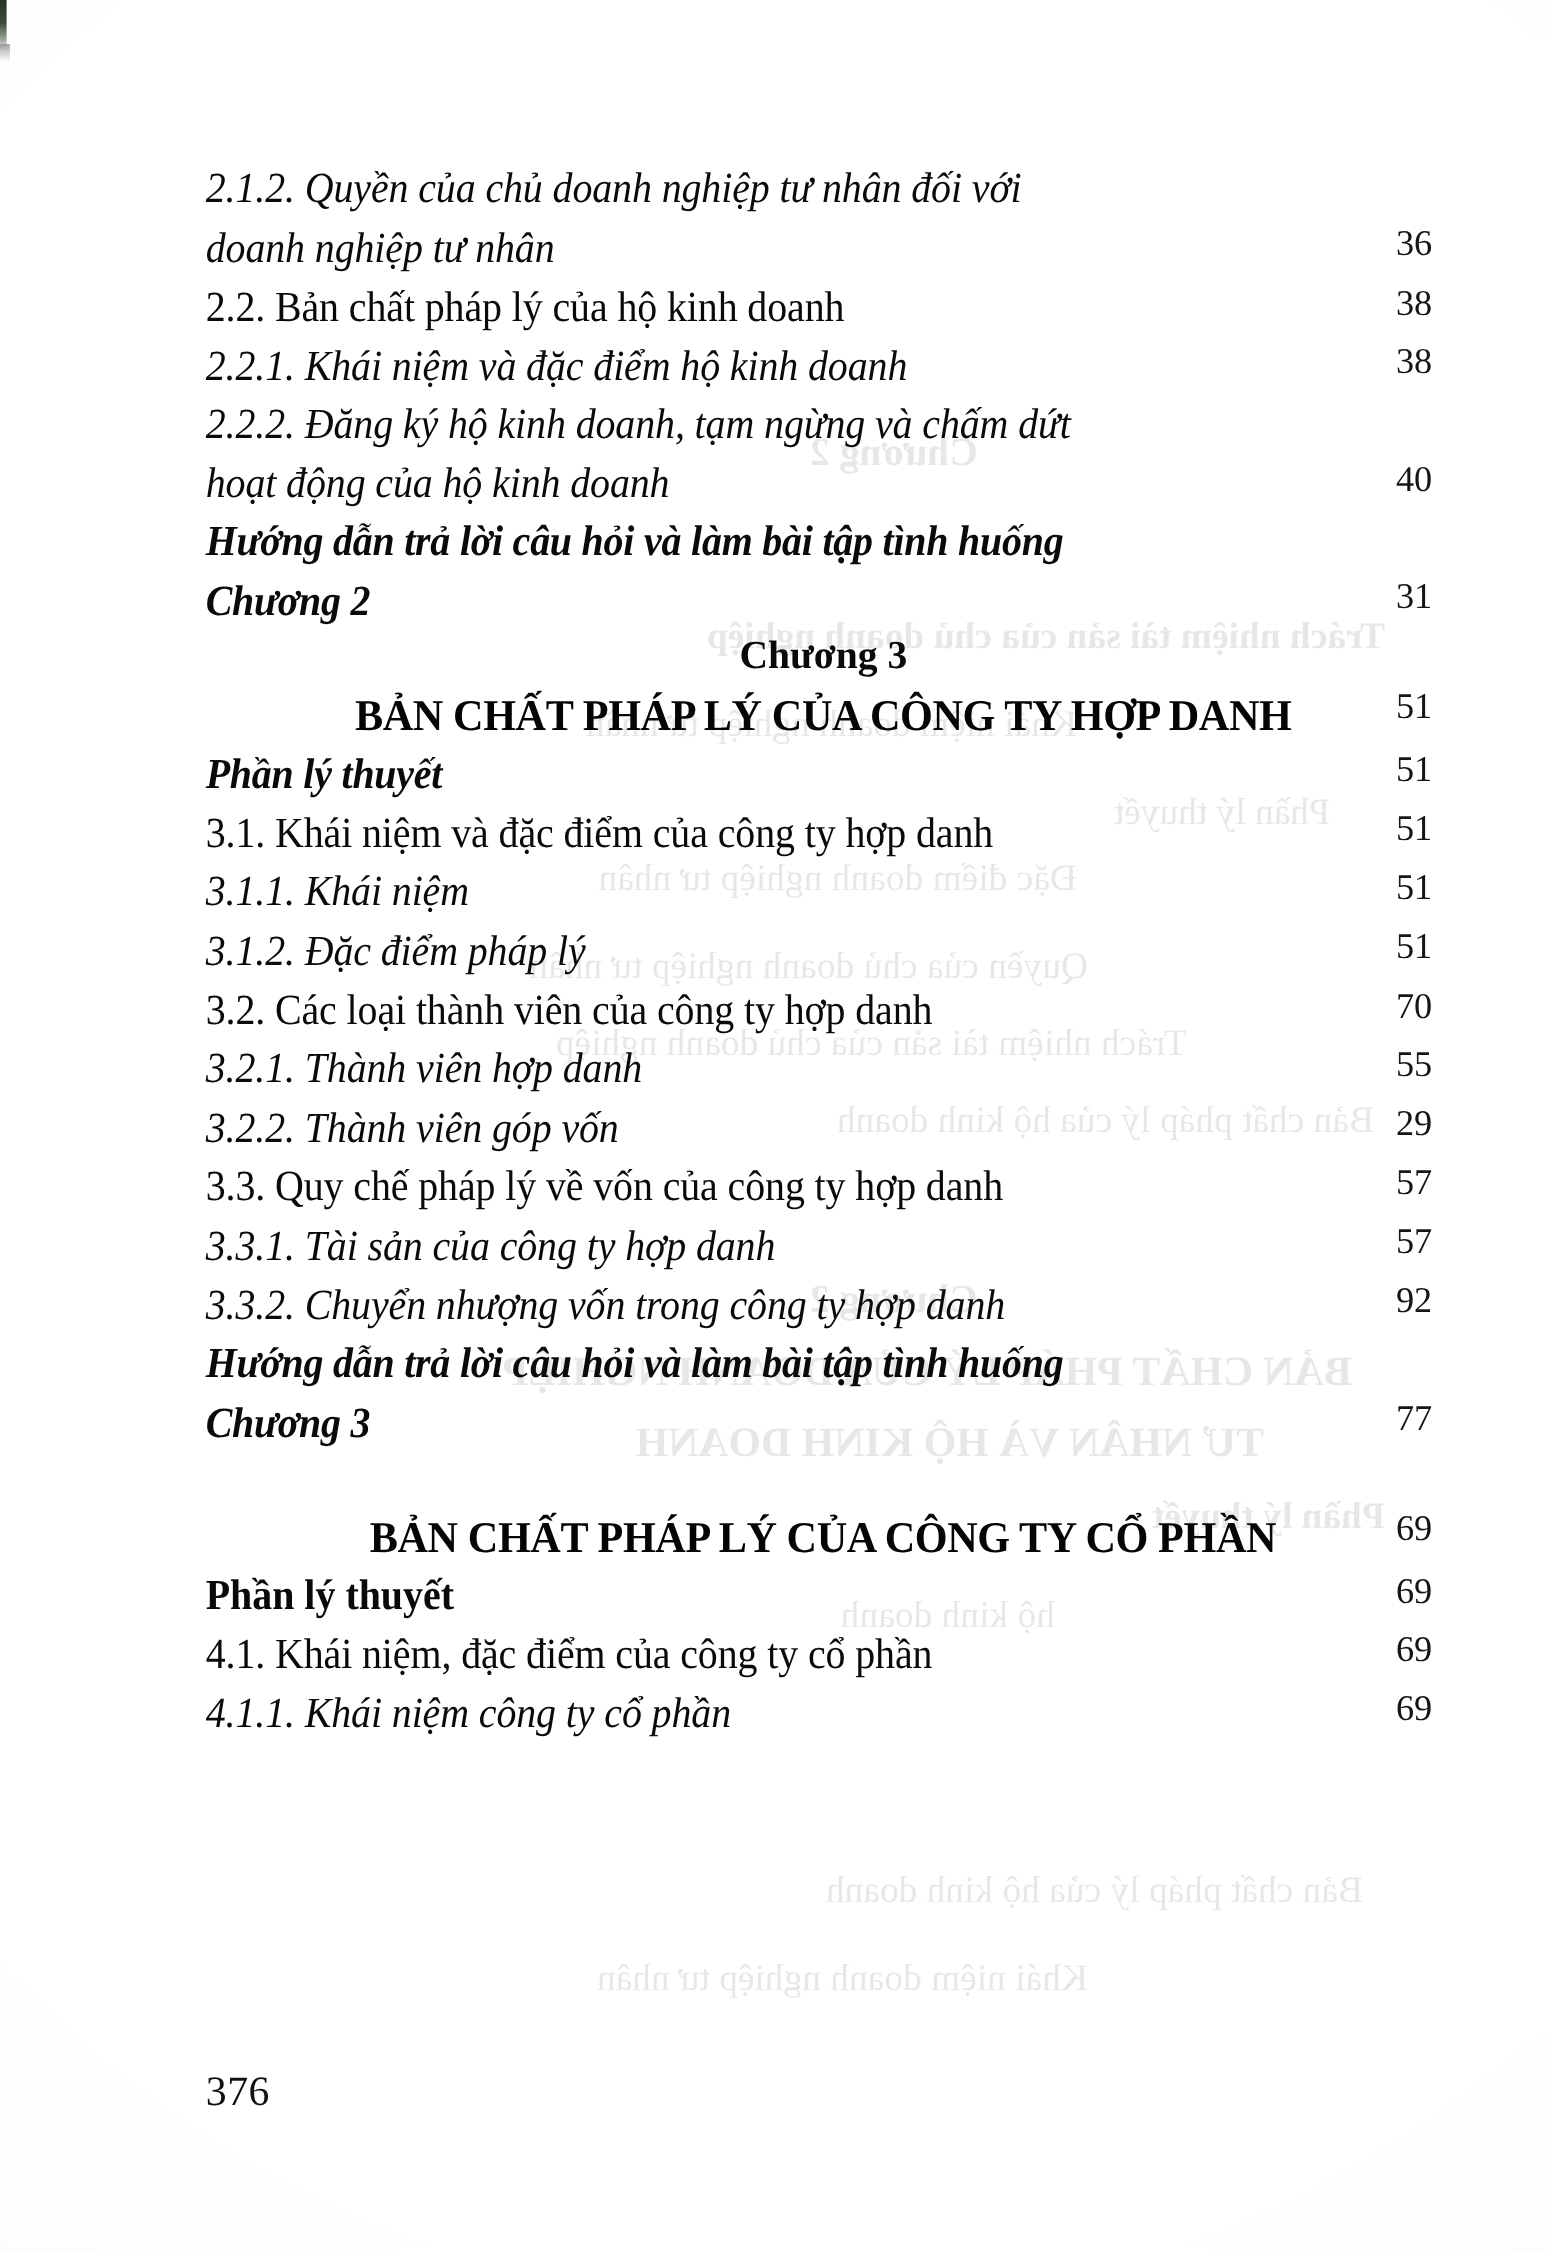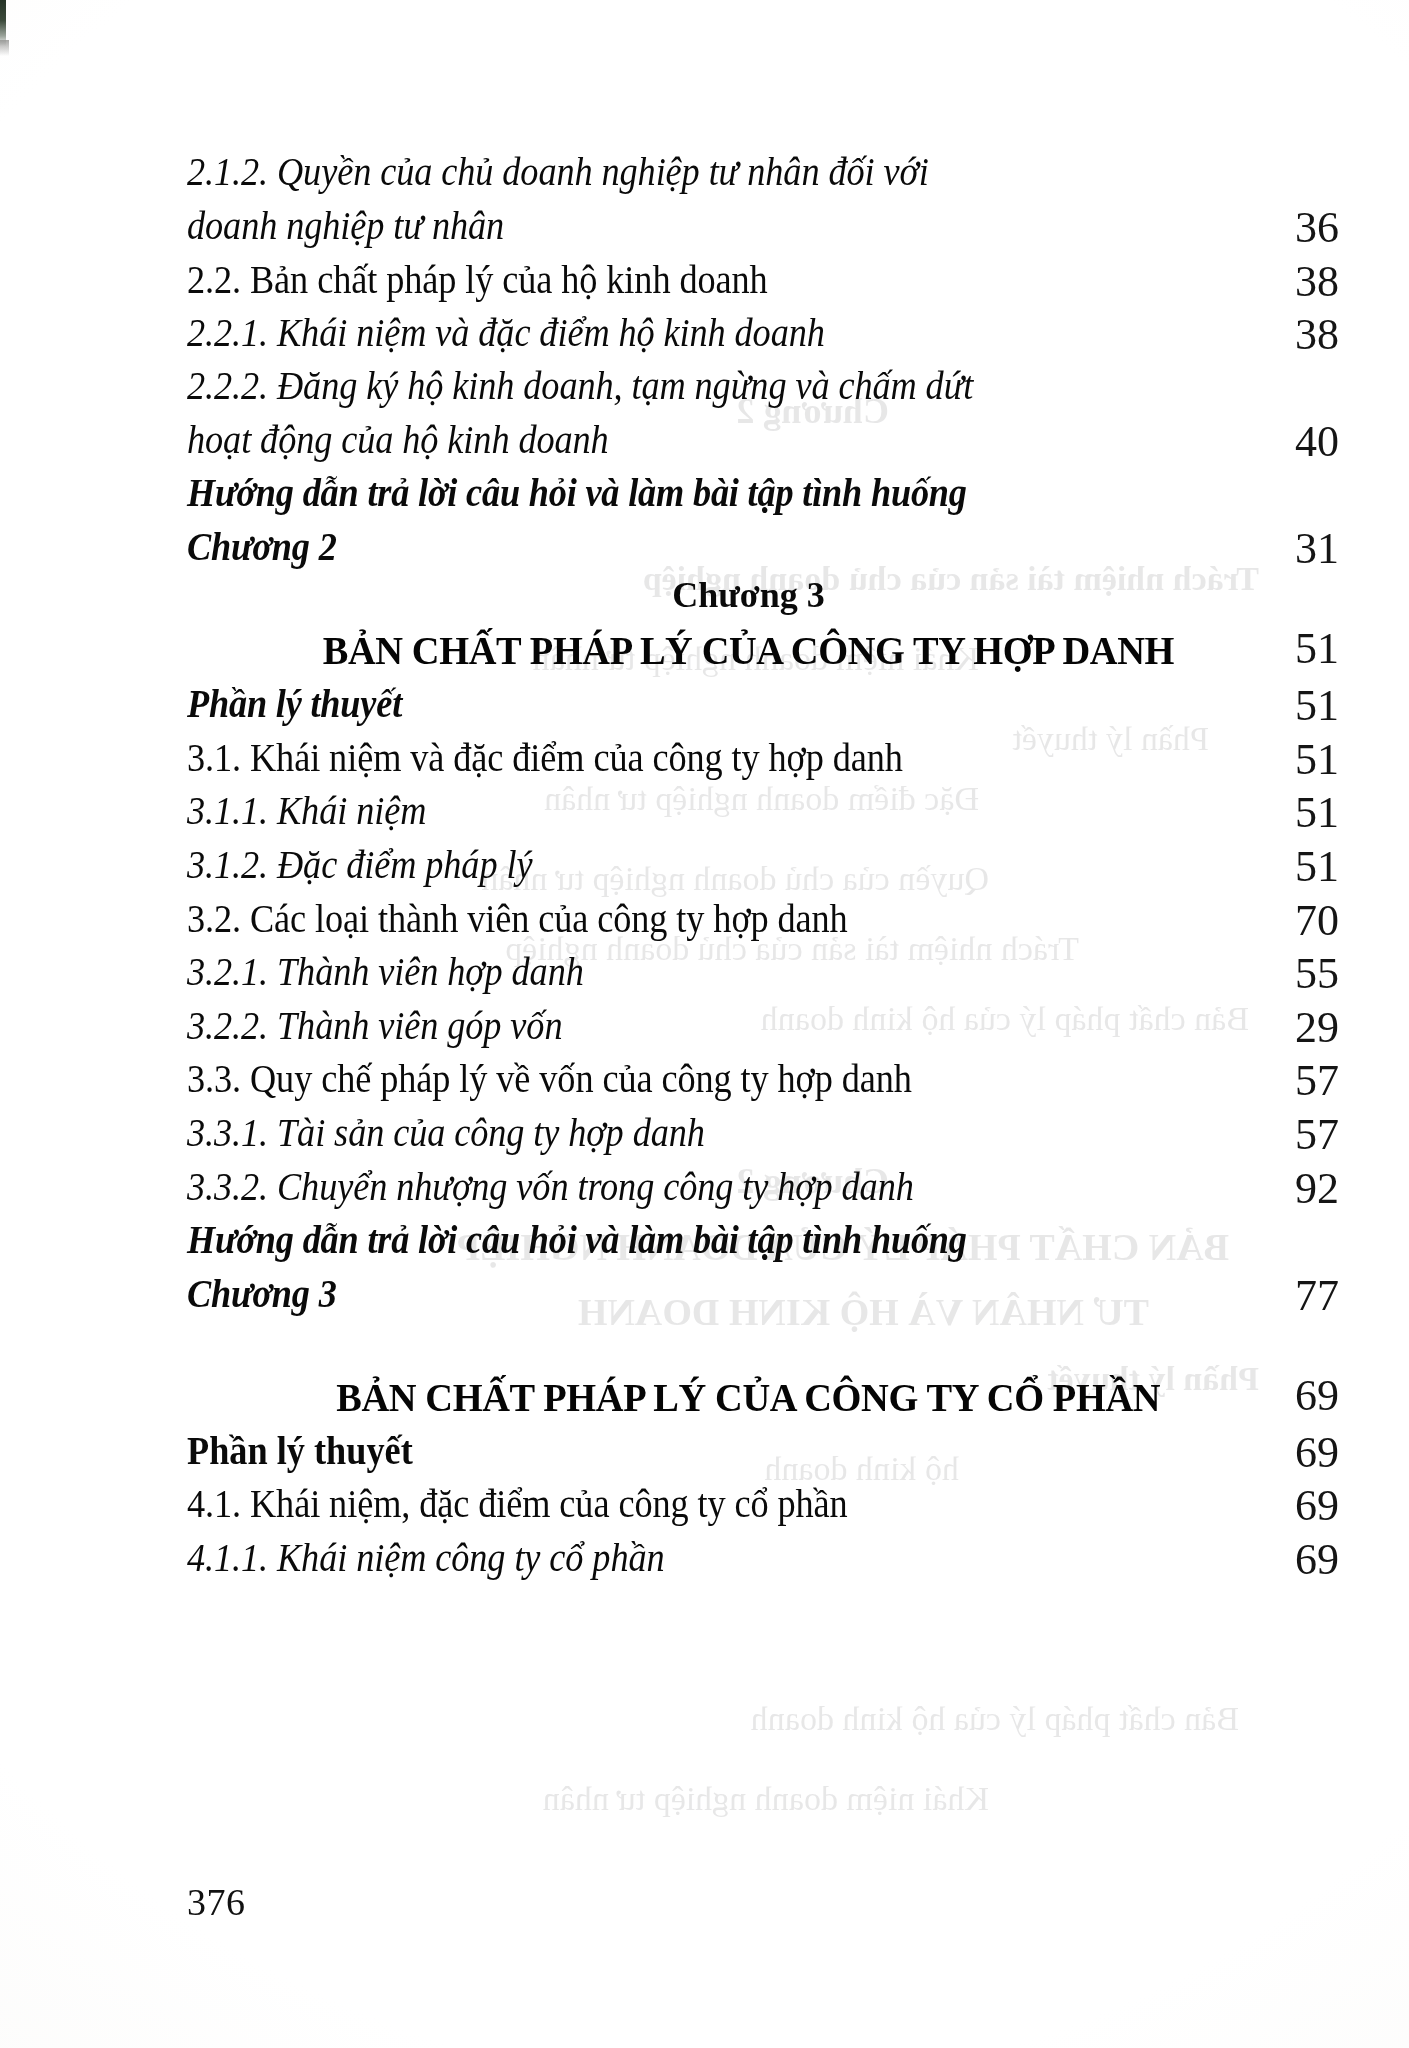--- a/index.html
+++ b/index.html
@@ -88,22 +88,22 @@
     top: 0;
     white-space: nowrap;
     line-height: 1;
   }
 
   .toc-page {
     position: absolute;
     left: 1082px;
     top: 0;
     width: 70px;
-    text-align: right;
-    font-size: 44px;
+    text-align: left;
+    font-size: 33px;
     line-height: 1;
     color: #151515;
   }
 
   
   .t-roman {
     font-size: 39px;
     font-weight: 400;
     font-family: "Liberation Serif", "DejaVu Serif", serif;
     transform: scaleX(0.93);

